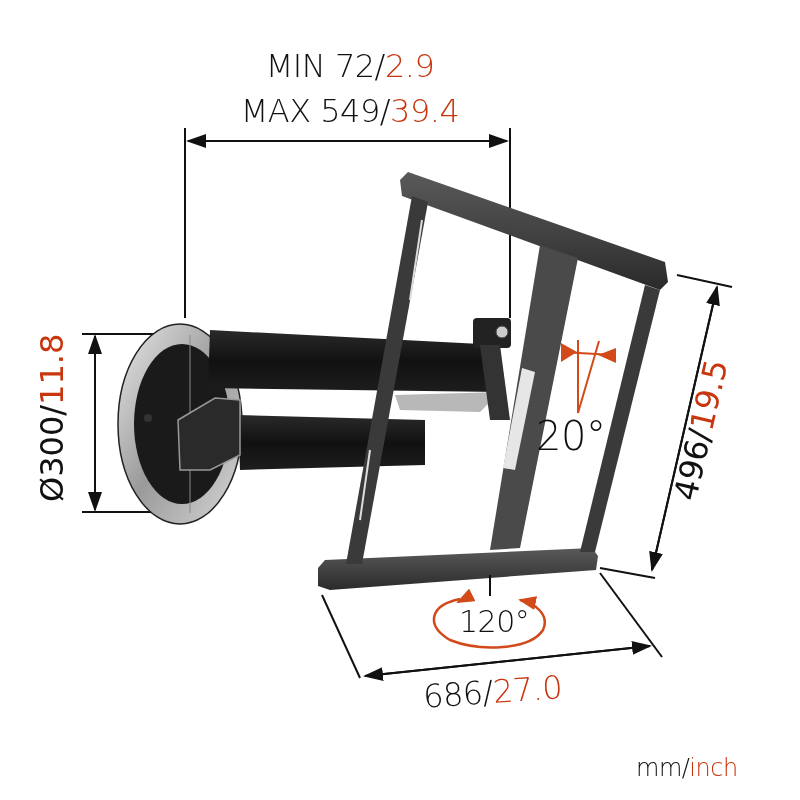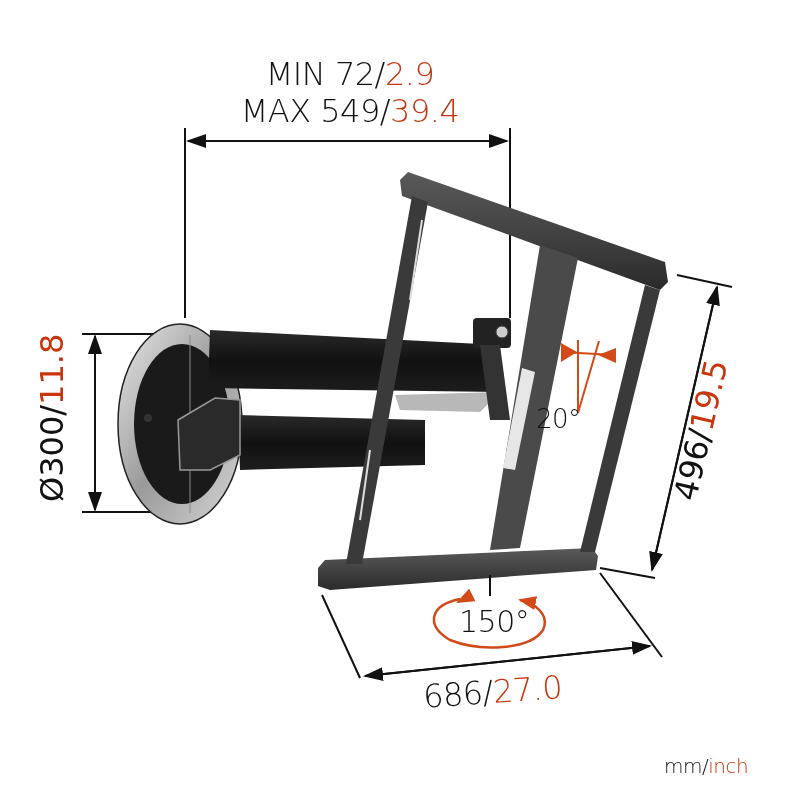--- a/index.html
+++ b/index.html
@@ -115,25 +115,25 @@
     <path d="M561,343 L577,352 L561,362 Z" stroke="none"></path>
     <path d="M616,348 L598,355 L616,363 Z" stroke="none"></path>
   </g>
 
   <g fill="none" stroke="#d24a1a" stroke-width="2.5">
     <path d="M460,599 C430,605 425,625 450,640 C480,652 530,650 543,630 C550,615 535,603 520,600" marker-end="url(#arrO)"></path>
     <path d="M470,596 L458,602" marker-end="url(#arrO)"></path>
   </g>
 </svg>
 
-<div class="lbl top-lbl" style="top:58px;"><span>MIN 72/</span><span class="acc">2.9</span></div>
+<div class="lbl top-lbl" style="top:50px;"><span>MIN 72/</span><span class="acc">2.9</span></div>
 <div class="lbl top-lbl" style="top:95px;"><span>MAX 549/</span><span class="acc">39.4</span></div>
 
 <div class="rot" style="left:-28px; top:406px; transform:rotate(-90deg); transform-origin:center; width:160px; text-align:center;"><span>Ø300/</span><span class="acc">11.8</span></div>
 
 <div class="rot" style="left:626px; top:414px; transform:rotate(-77deg); transform-origin:center; width:150px; text-align:center;"><span>496/</span><span class="acc">19.5</span></div>
 
 <div class="lbl" style="left:423px; top:676px; font-size:32px; transform:rotate(-4deg);"><span>686/</span><span class="acc">27.0</span></div>
 
-<div class="lbl" style="left:536px; top:406px; font-size:26px;">20°</div>
-<div class="lbl" style="left:459px; top:607px; font-size:30px;">150°</div>
+<div class="lbl" style="left:536px; top:416px; font-size:40px;">20°</div>
+<div class="lbl" style="left:459px; top:607px; font-size:30px;">120°</div>
 
-<div class="lbl" style="left:636px; top:756px; font-size:20px;margin-left:28px;"><span>mm/</span><span class="acc">inch</span></div>
+<div class="lbl" style="left:636px; top:756px; font-size:24px;"><span>mm/</span><span class="acc">inch</span></div>
 
 </body></html>

